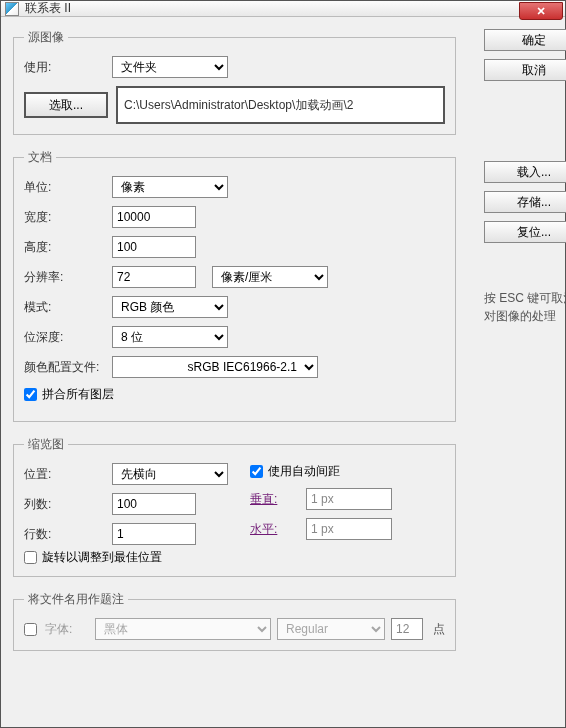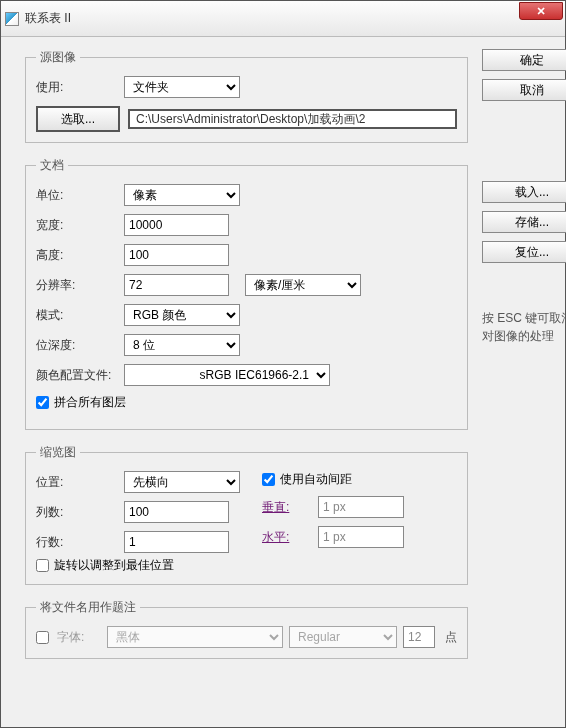--- a/index.html
+++ b/index.html
@@ -12,21 +12,21 @@
     height: 728px;
     overflow: hidden;
   }
   .window {
     width: 566px;
     height: 728px;
     background: #f0f0f0;
     border: 1px solid #555;
   }
   .titlebar {
-    height: 36px;
+    height: 16px;
     background: linear-gradient(to bottom, #fdfdfd, #e8e8e8);
     border-bottom: 1px solid #bbb;
     display: flex;
     align-items: center;
     padding-left: 4px;
     position: relative;
   }
   .titlebar-icon {
     width: 14px; height: 14px;
     border: 1px solid #888;
@@ -45,22 +45,21 @@
     display: flex;
     align-items: center;
     justify-content: center;
     font-weight: bold;
     font-size: 11px;
     cursor: pointer;
   }
   .client {
     padding: 12px 12px 10px 12px;
     display: flex;
-    gap: 14px;
-    margin-left: 12px;
+    gap: 28px;
   }
   .left-col { flex: 1; }
   .right-col { width: 110px; }
   fieldset {
     border: 1px solid #bbb;
     margin: 0 0 14px 0;
     padding: 10px 10px 10px 10px;
   }
   legend {
     color: #555;
@@ -83,38 +82,38 @@
   }
   select.combo, input.tbox {
     height: 22px;
     border: 1px solid #888;
     background: #fff;
     font-family: inherit;
     font-size: 12px;
     padding: 0 4px;
   }
   .w110 { width: 116px; }
-  .w84 { width: 105px; }
+  .w84 { width: 84px; }
   .w194 { width: 206px; text-align: right; }
   .w70 { width: 86px; }
   .w164 { width: 176px; }
   .w100 { width: 108px; }
   .choose-btn {
     width: 84px;
     height: 26px;
     border: 2px solid #555;
     background: linear-gradient(to bottom,#fdfdfd,#e3e3e3);
     font-family: inherit;
     font-size: 12px;
     cursor: pointer;
     margin-right: 8px;
   }
   .pathbox {
     flex: 1;
-    height: 20px;
+    height: 38px;
     border: 2px solid #555;
     background: #fff;
     display: flex;
     align-items: center;
     padding: 0 6px;
     color: #333;
     overflow: hidden;
     white-space: nowrap;
   }
   .chk {

